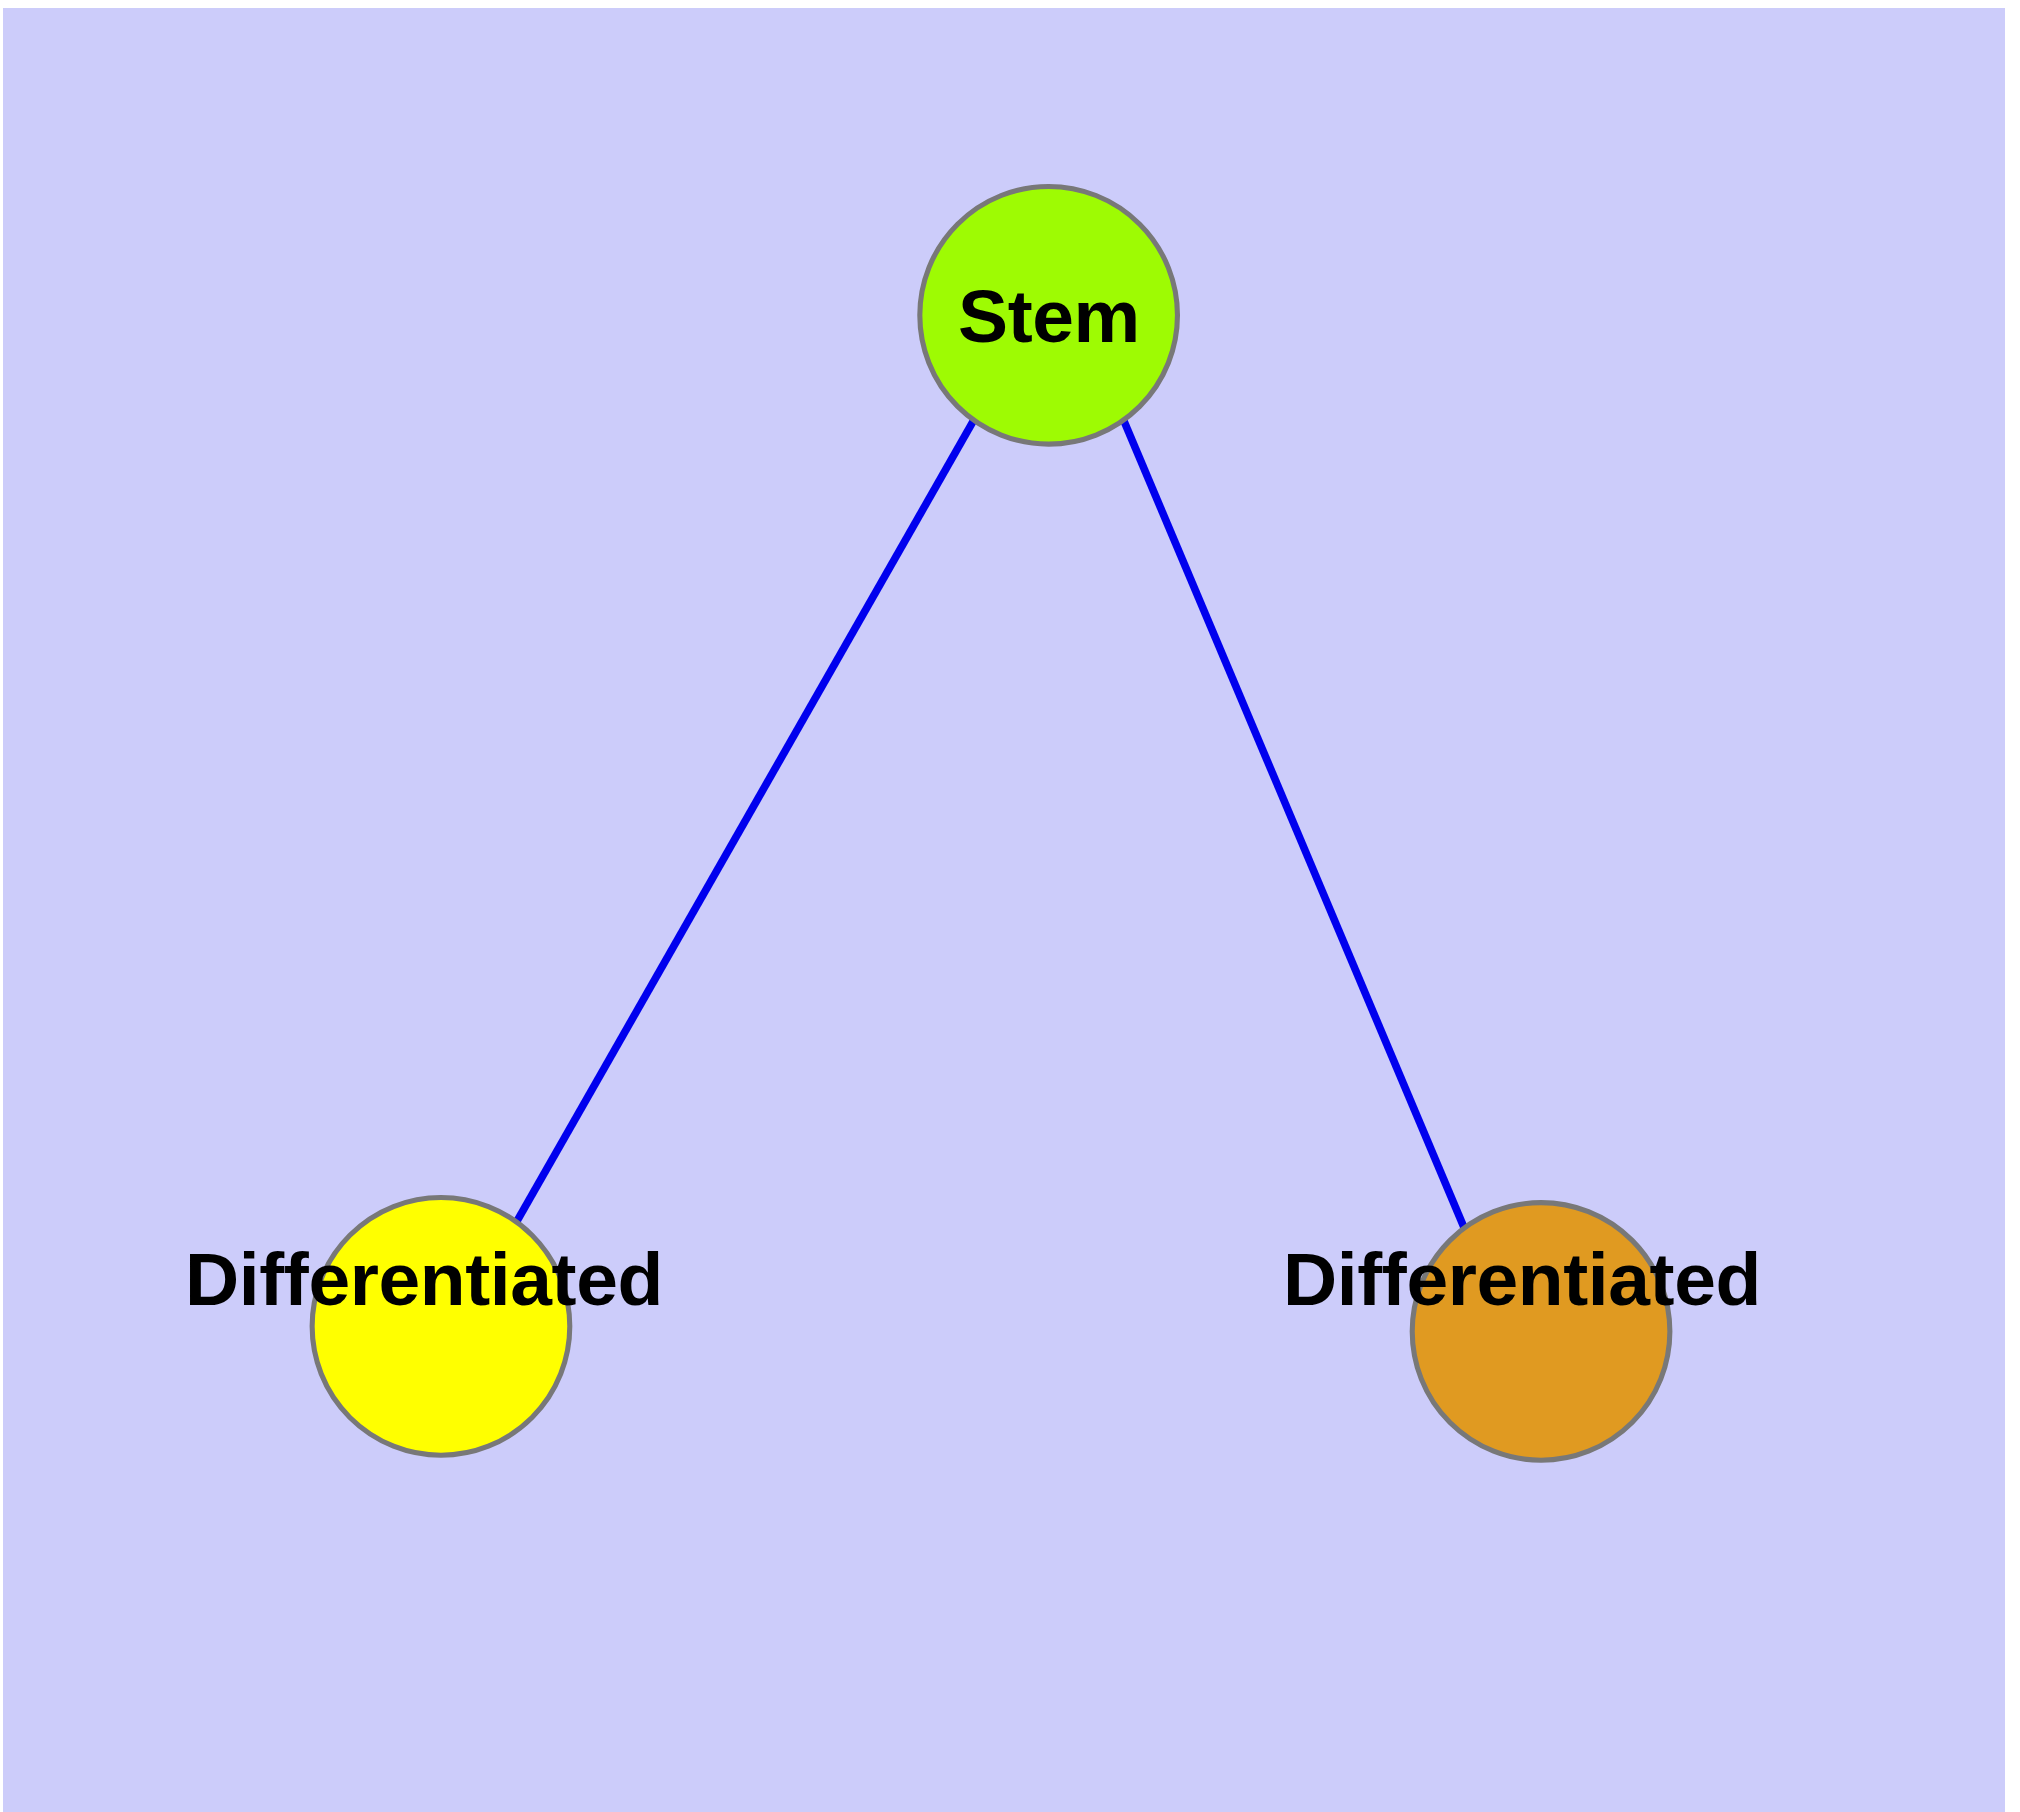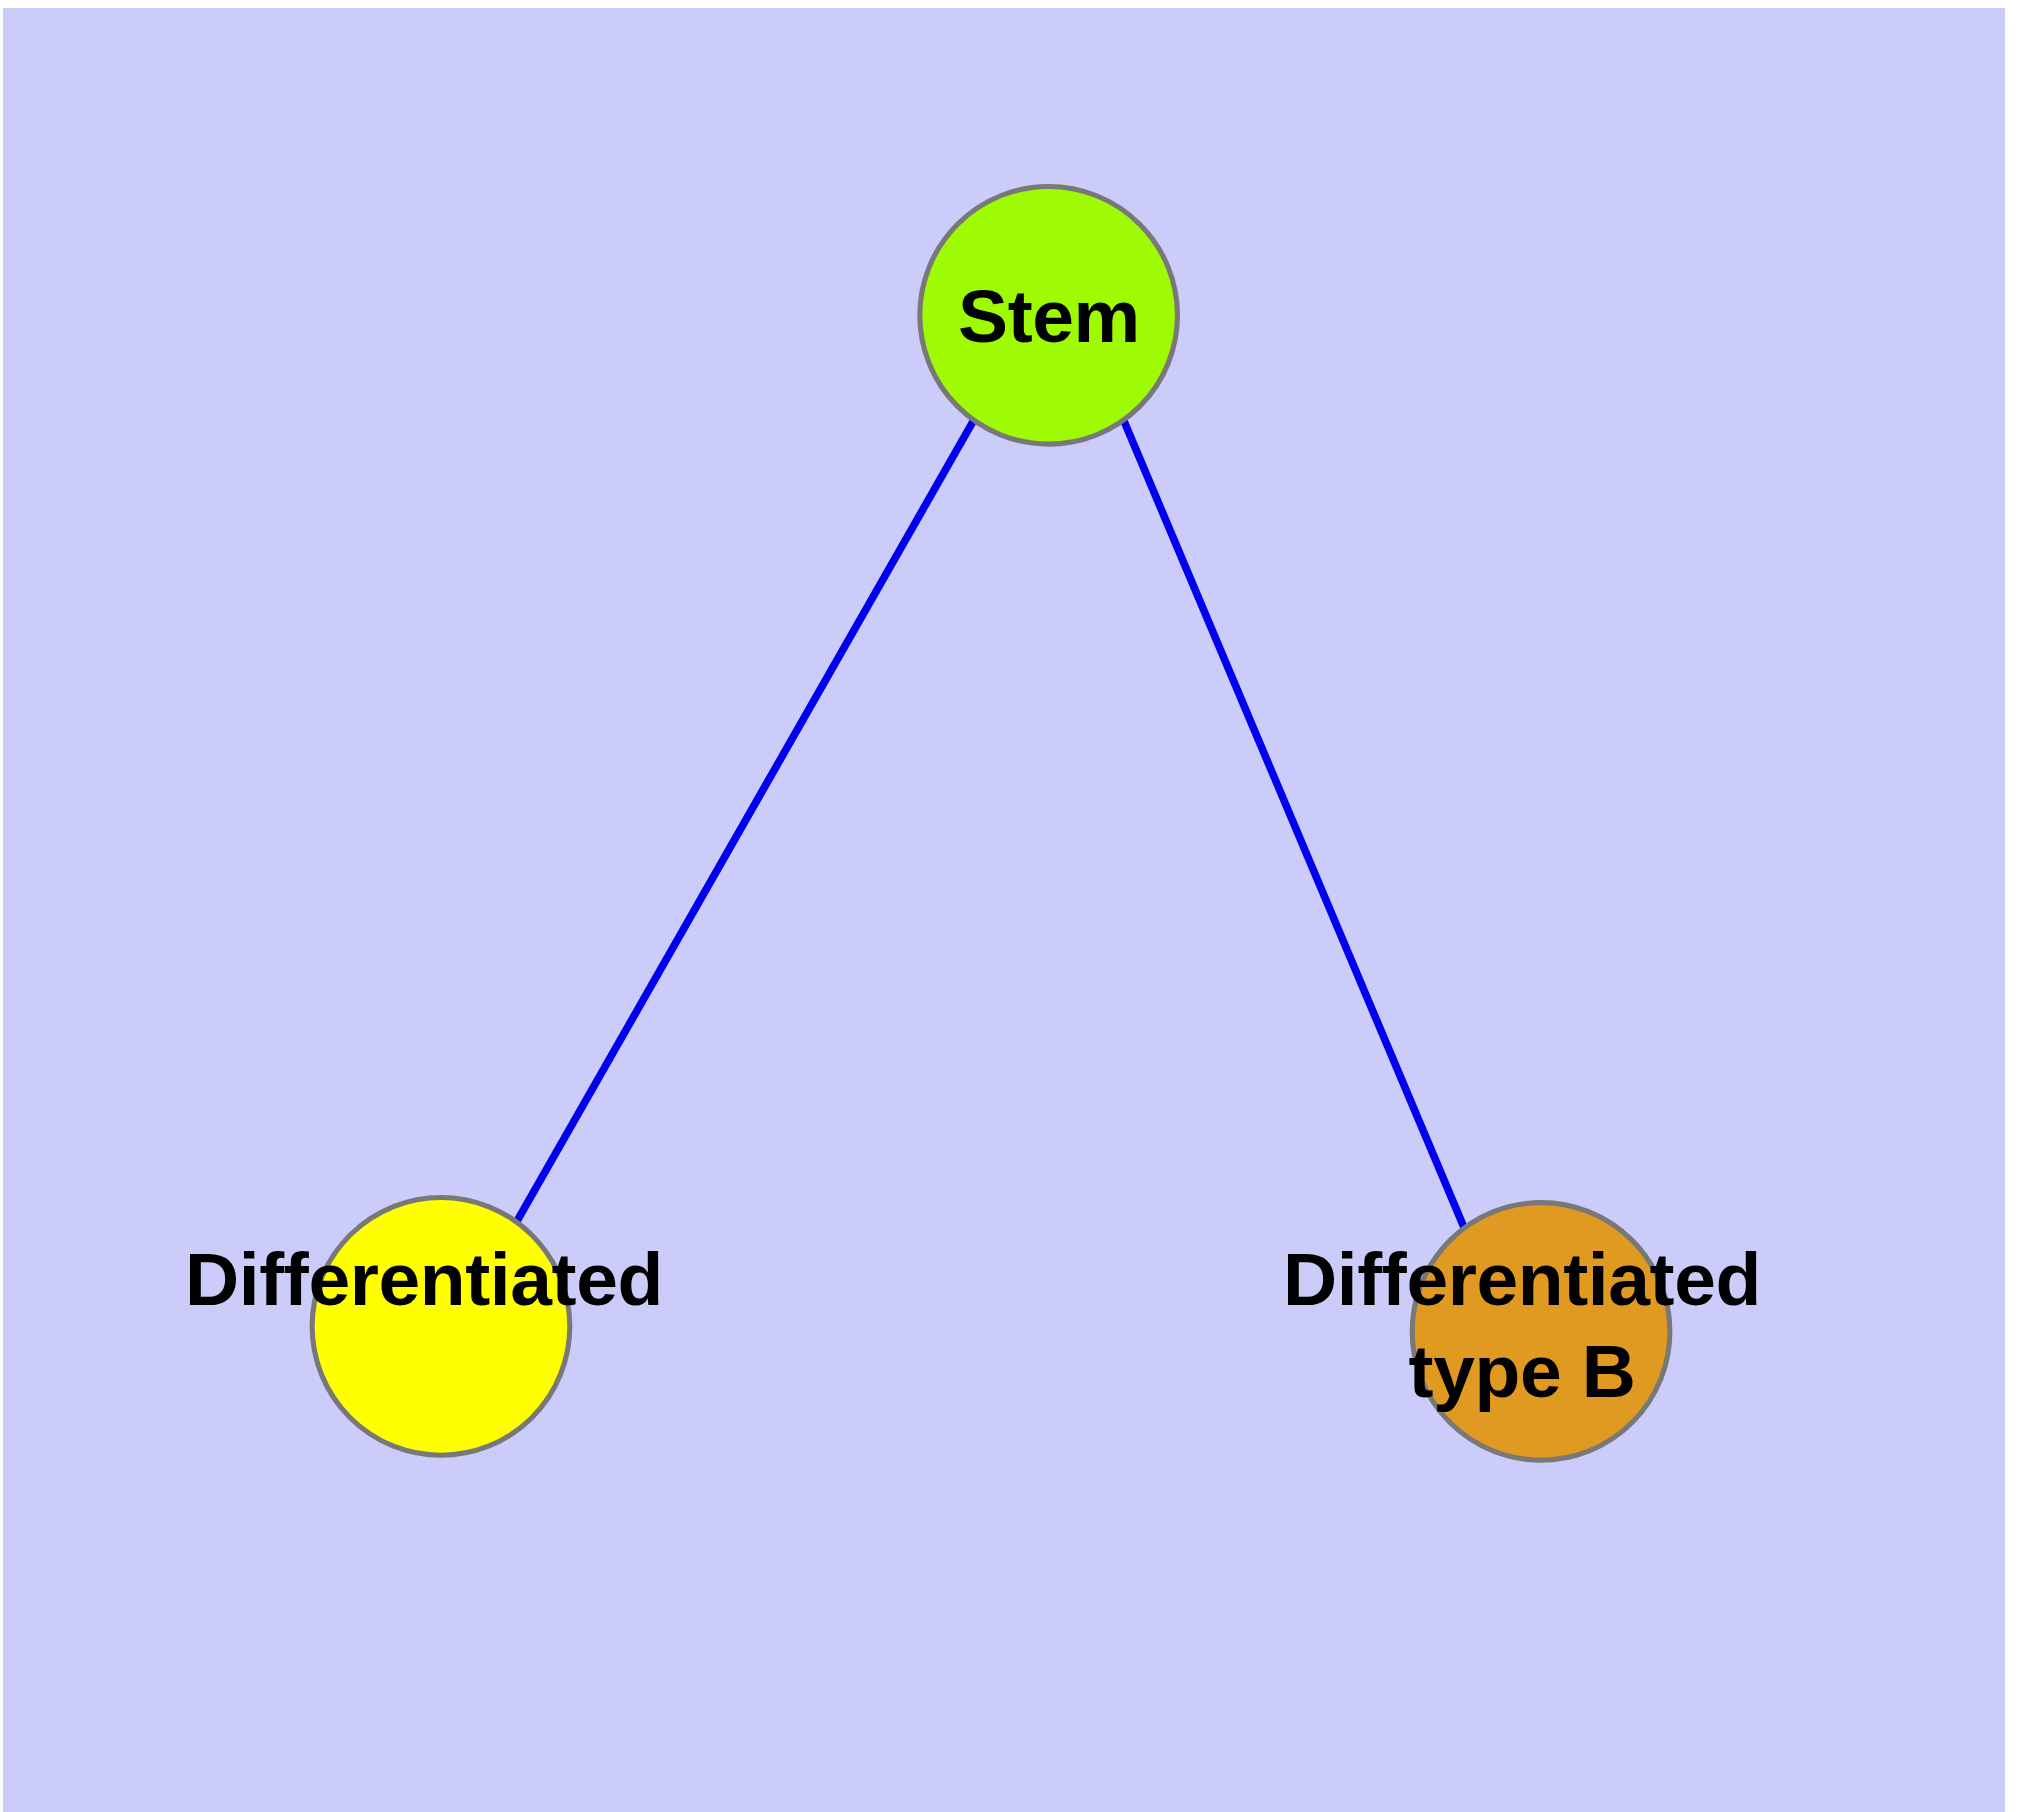--- a/index.html
+++ b/index.html
@@ -81,17 +81,16 @@
   <div class="node-label" style="left:625px; top:270px; width:848px;">
     <span>Stem</span>
   </div>
 
   <div class="node-label" style="left:0px; top:1233px; width:848px;">
     <span>Differentiated</span>
   </div>
 
   <div class="node-label" style="left:1098px; top:1233px; width:848px;">
     <span>Differentiated</span>
-    <span>type B</span>
   </div>
 
 </div>
 
 
 </body></html>

